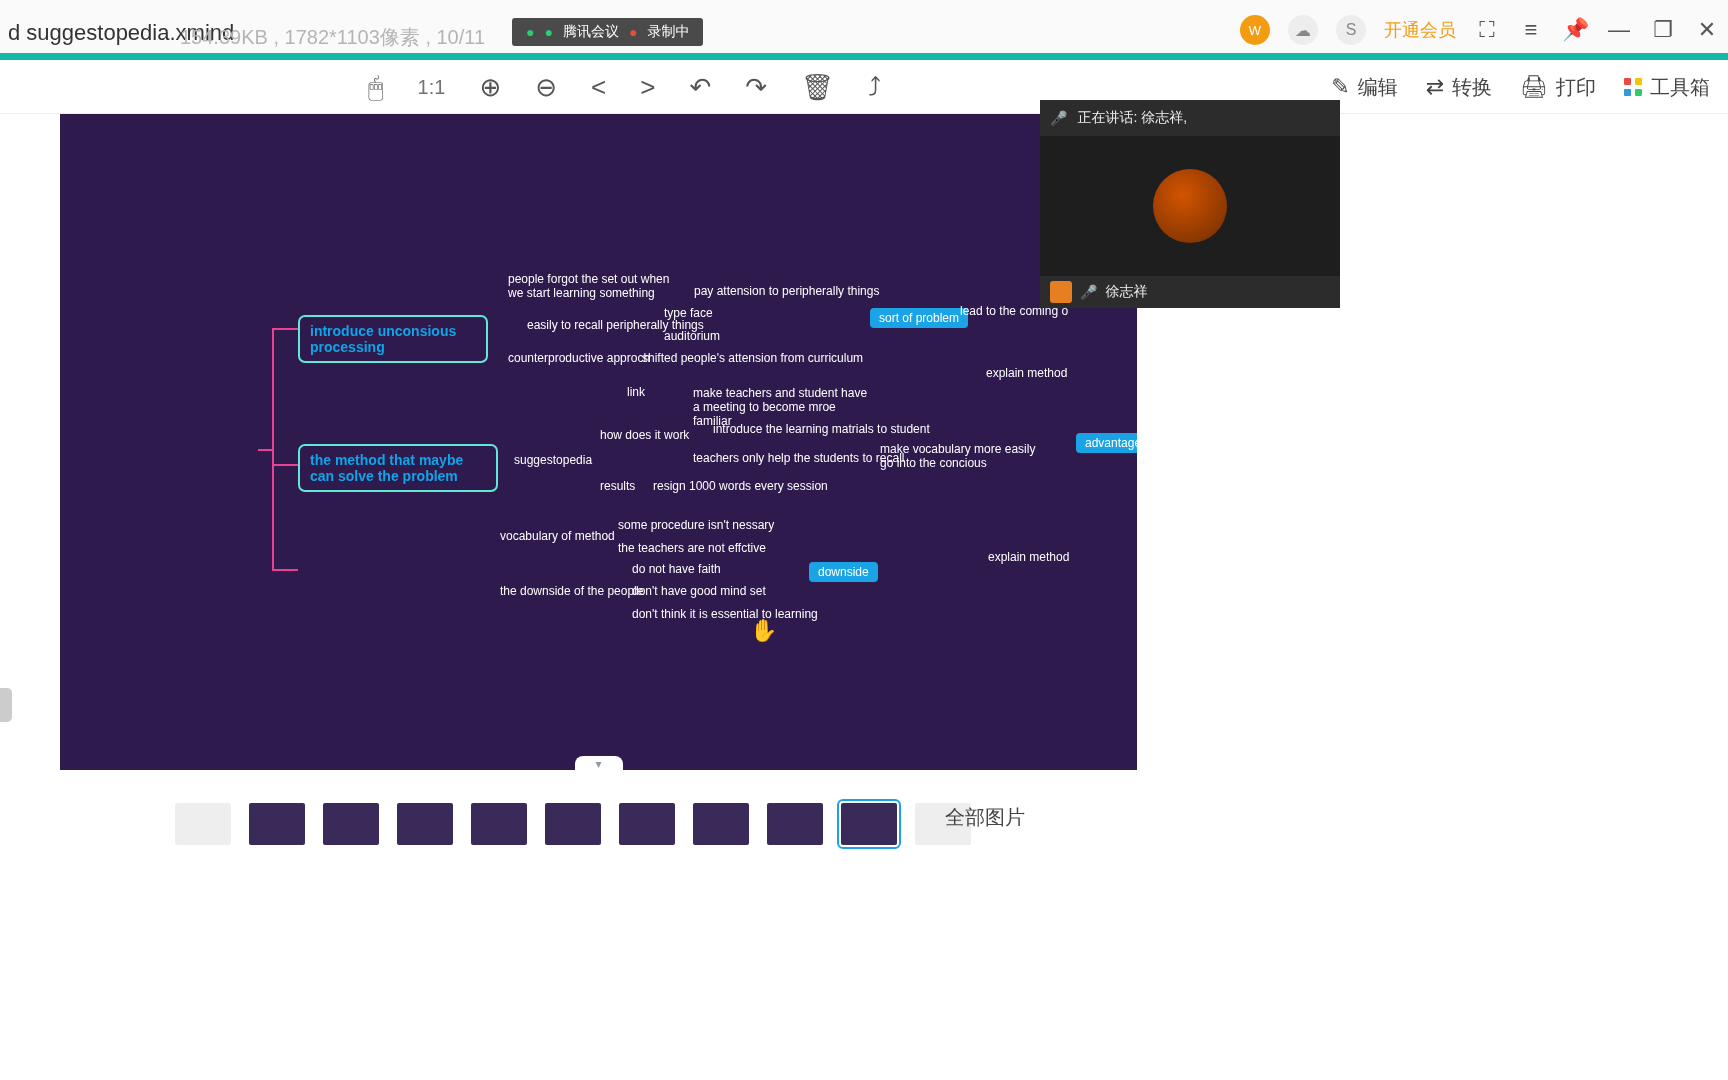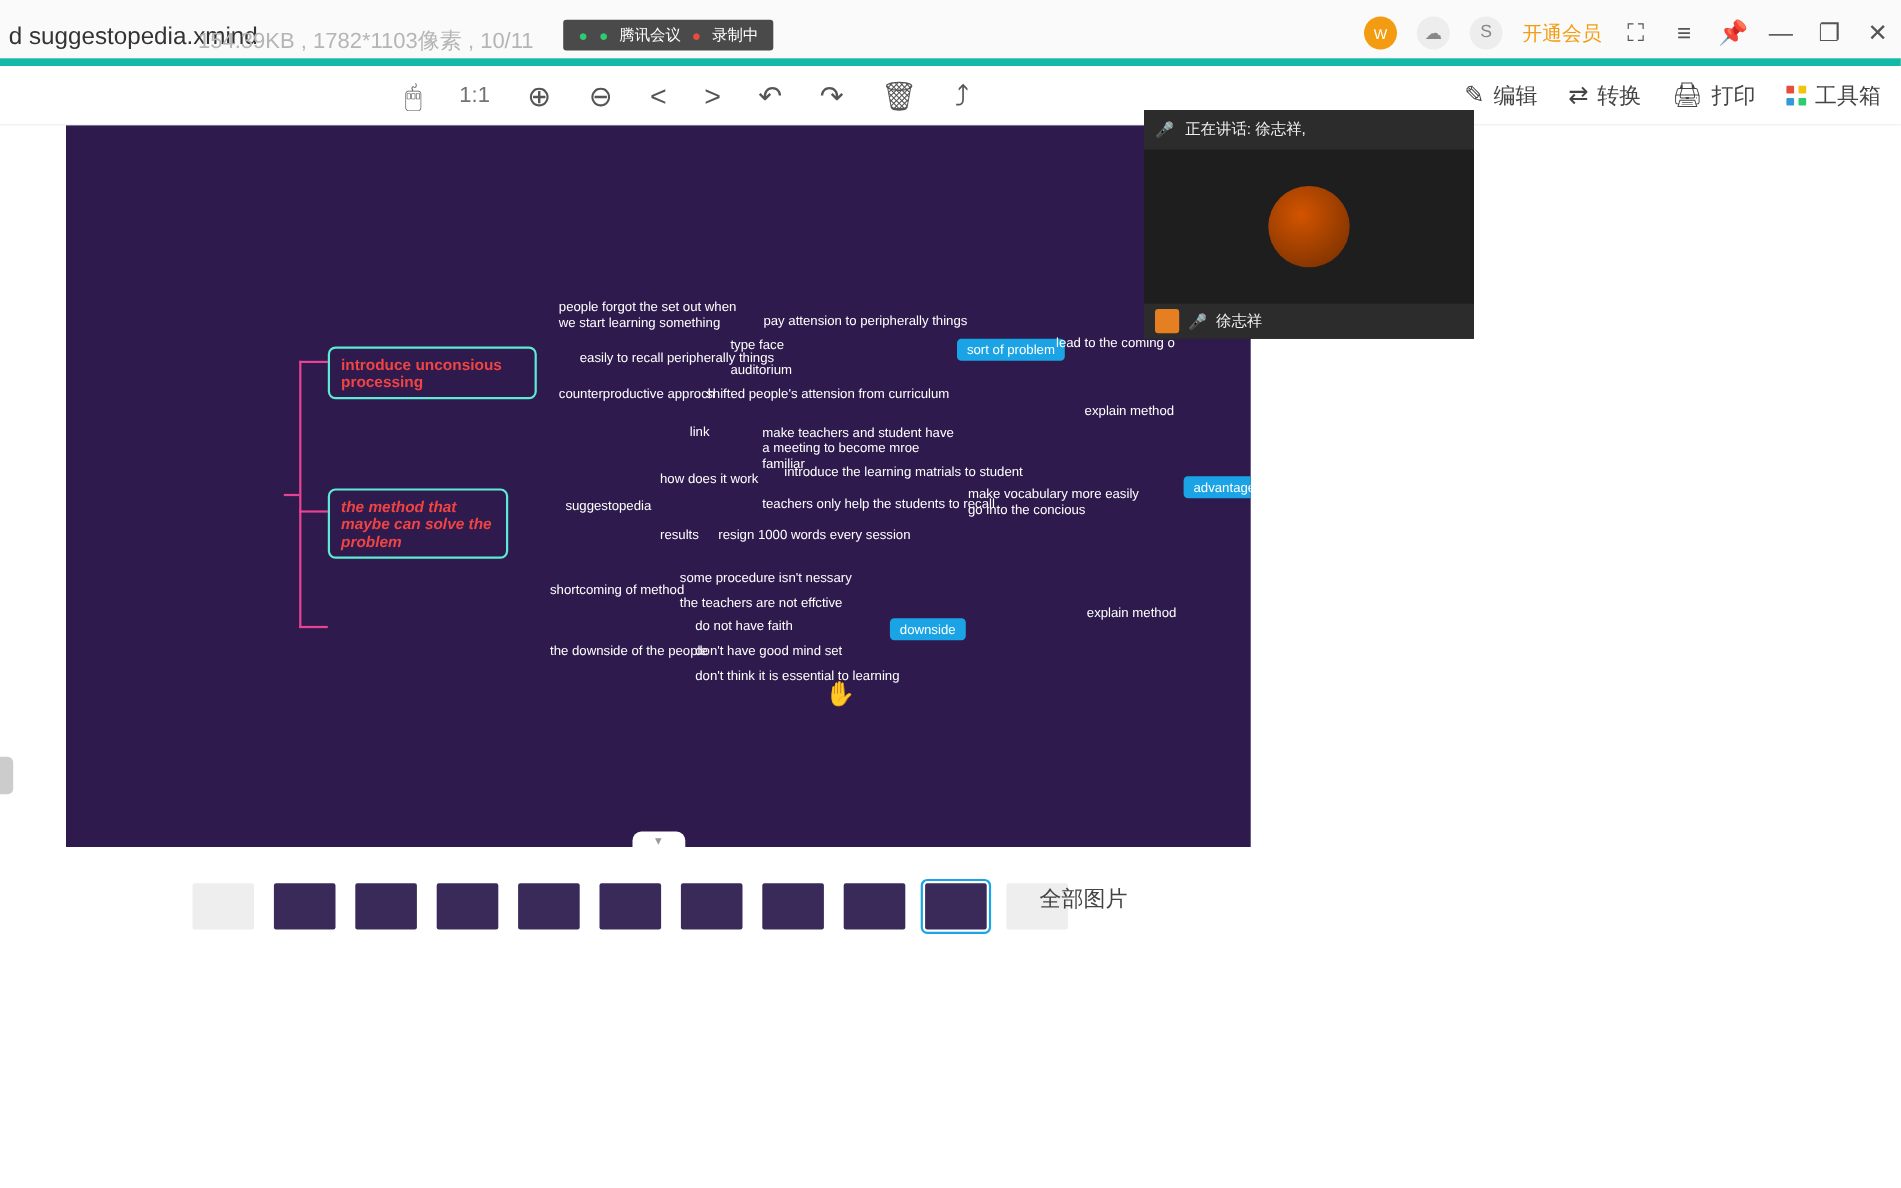--- a/index.html
+++ b/index.html
@@ -28,21 +28,21 @@
   .toolbox-dots{display:inline-block;width:18px;height:18px;position:relative;}
   .toolbox-dots span{position:absolute;width:7px;height:7px;border-radius:1px;}
   .toolbox-dots .a{left:0;top:0;background:#e74c3c;} .toolbox-dots .b{right:0;top:0;background:#f1c40f;}
   .toolbox-dots .c{left:0;bottom:0;background:#3498db;} .toolbox-dots .d{right:0;bottom:0;background:#2ecc71;}
 
   
   .viewer { position:absolute; left:60px; top:114px; width:1077px; height:656px; background:#2e1a4d; overflow:hidden; }
   .notch { position:absolute; left:50%; bottom:-1px; transform:translateX(-50%); width:48px; height:15px; background:#fff; border-radius:8px 8px 0 0; display:flex; align-items:flex-start; justify-content:center; color:#999; font-size:12px; padding-top:1px;}
 
   
-  .node{position:absolute;border:6px solid #5eead4;border-radius:7px;padding:6px 10px;color:#ef4444;font-size:14px;background:transparent;}
+  .node{position:absolute;border:6px solid #5eead4;border-radius:7px;padding:6px 10px;color:#0ea5e9;font-size:14px;background:transparent;}
   .big{border-width:2px;}
   .root{left:10px; top:305px; width:190px; font-weight:bold; font-size:18px; text-align:center; line-height:1.3; padding:14px 10px;}
   .txt{position:absolute;color:#fff;font-size:12px;white-space:nowrap;}
   .txtw{white-space:normal;}
   .tag{position:absolute;padding:3px 9px;border-radius:4px;color:#fff;font-size:12px;}
   .tag.blue{background:#1aa4e6;}
   .pink-line{position:absolute;background:#e84393;}
 
   
   .thumbs{position:absolute;left:175px;top:790px;height:68px;display:flex;align-items:center;gap:18px;}
@@ -152,33 +152,33 @@
   <div class="txt" style="left:634px;top:170px;">pay attension to peripherally things</div>
   <div class="txt" style="left:448px;top:204px;margin-left:19px;">easily to recall peripherally things</div>
   <div class="txt" style="left:604px;top:192px;">type face</div>
   <div class="txt" style="left:604px;top:215px;">auditorium</div>
   <div class="txt" style="left:448px;top:237px;">counterproductive approch</div>
   <div class="txt" style="left:582px;top:237px;">shifted people's attension from curriculum</div>
   <div class="tag blue" style="left:810px;top:194px;">sort of problem</div>
   <div class="txt" style="left:900px;top:190px;">lead to the coming o</div>
   <div class="txt" style="left:926px;top:252px;">explain method</div>
 
-  <div class="node big" style="left:238px;top:330px;width:164px;font-weight:bold;font-style:italic;">the method that maybe can solve the problem</div>
+  <div class="node big" style="left:238px;top:330px;width:200px;font-weight:bold;">the method that maybe can solve the problem</div>
   <div class="txt" style="left:567px;top:271px;">link</div>
   <div class="txt" style="left:454px;top:339px;">suggestopedia</div>
   <div class="txt" style="left:540px;top:314px;">how does it work</div>
   <div class="txt txtw" style="left:633px;top:272px;width:180px;">make teachers and student have a meeting to become mroe familiar</div>
   <div class="txt" style="left:633px;top:308px;margin-left:20px;">introduce the learning matrials to student</div>
   <div class="txt" style="left:633px;top:337px;">teachers only help the students to recall</div>
   <div class="txt txtw" style="left:820px;top:328px;width:170px;">make vocabulary more easily go into the concious</div>
   <div class="txt" style="left:540px;top:365px;">results</div>
   <div class="txt" style="left:593px;top:365px;">resign 1000 words every session</div>
   <div class="tag blue" style="left:1016px;top:319px;">advantage</div>
 
-  <div class="txt" style="left:440px;top:415px;">shortcoming of method</div>
+  <div class="txt" style="left:440px;top:415px;">vocabulary of method</div>
   <div class="txt" style="left:558px;top:404px;">some procedure isn't nessary</div>
   <div class="txt" style="left:558px;top:427px;">the teachers are not effctive</div>
   <div class="txt" style="left:440px;top:470px;">the downside of the people</div>
   <div class="txt" style="left:572px;top:448px;">do not have faith</div>
   <div class="txt" style="left:572px;top:470px;">don't have good mind set</div>
   <div class="txt" style="left:572px;top:493px;">don't think it is essential to learning</div>
   <div class="tag blue" style="left:749px;top:448px;">downside</div>
   <div class="txt" style="left:928px;top:436px;">explain method</div>
 
   <div class="hand">✋</div>

